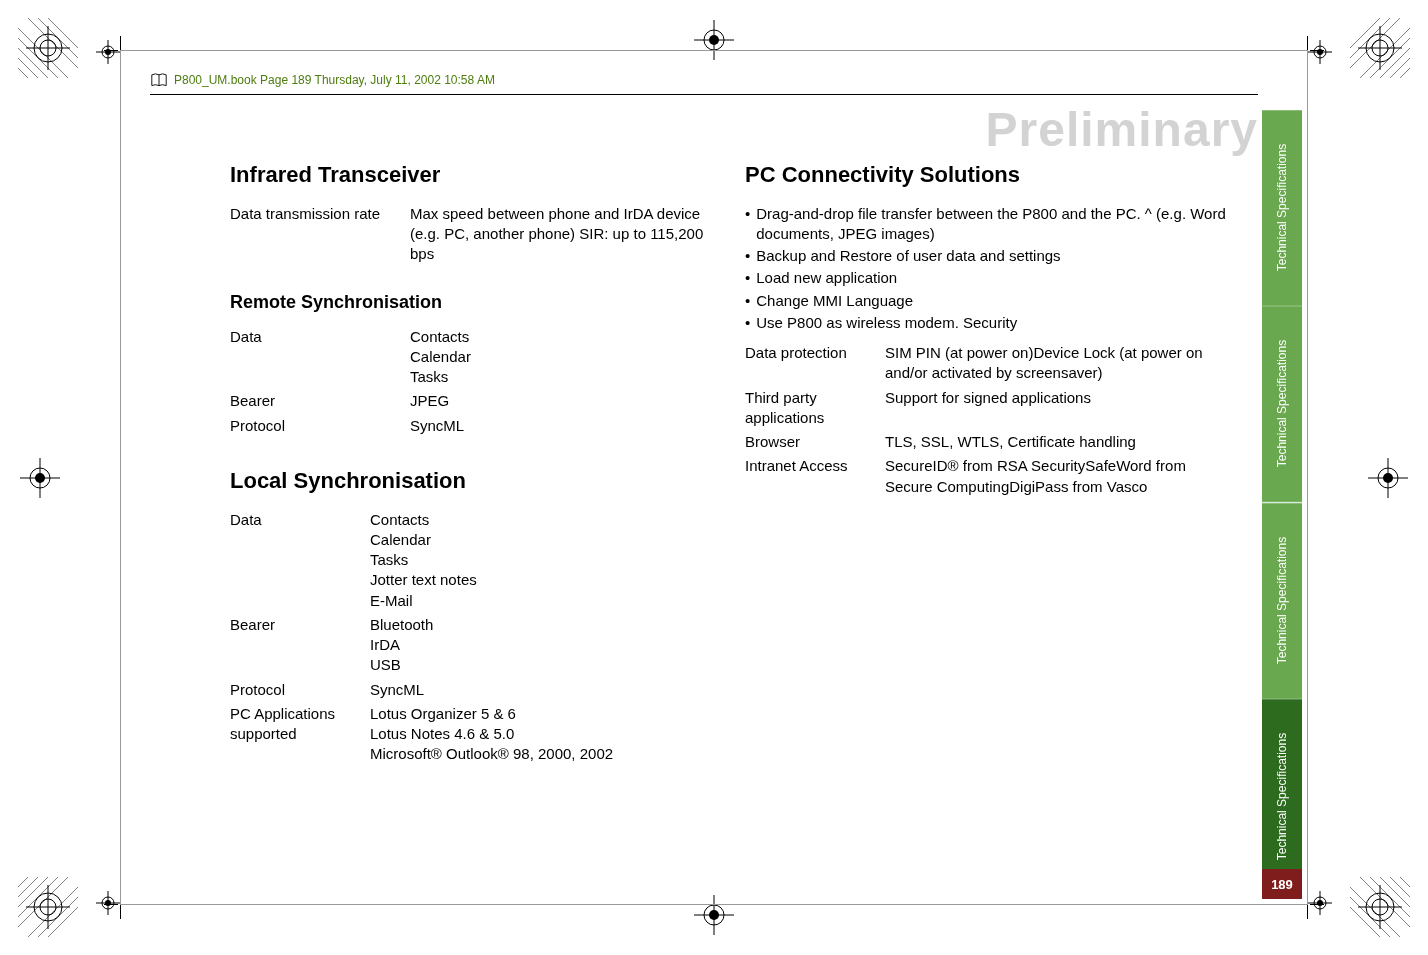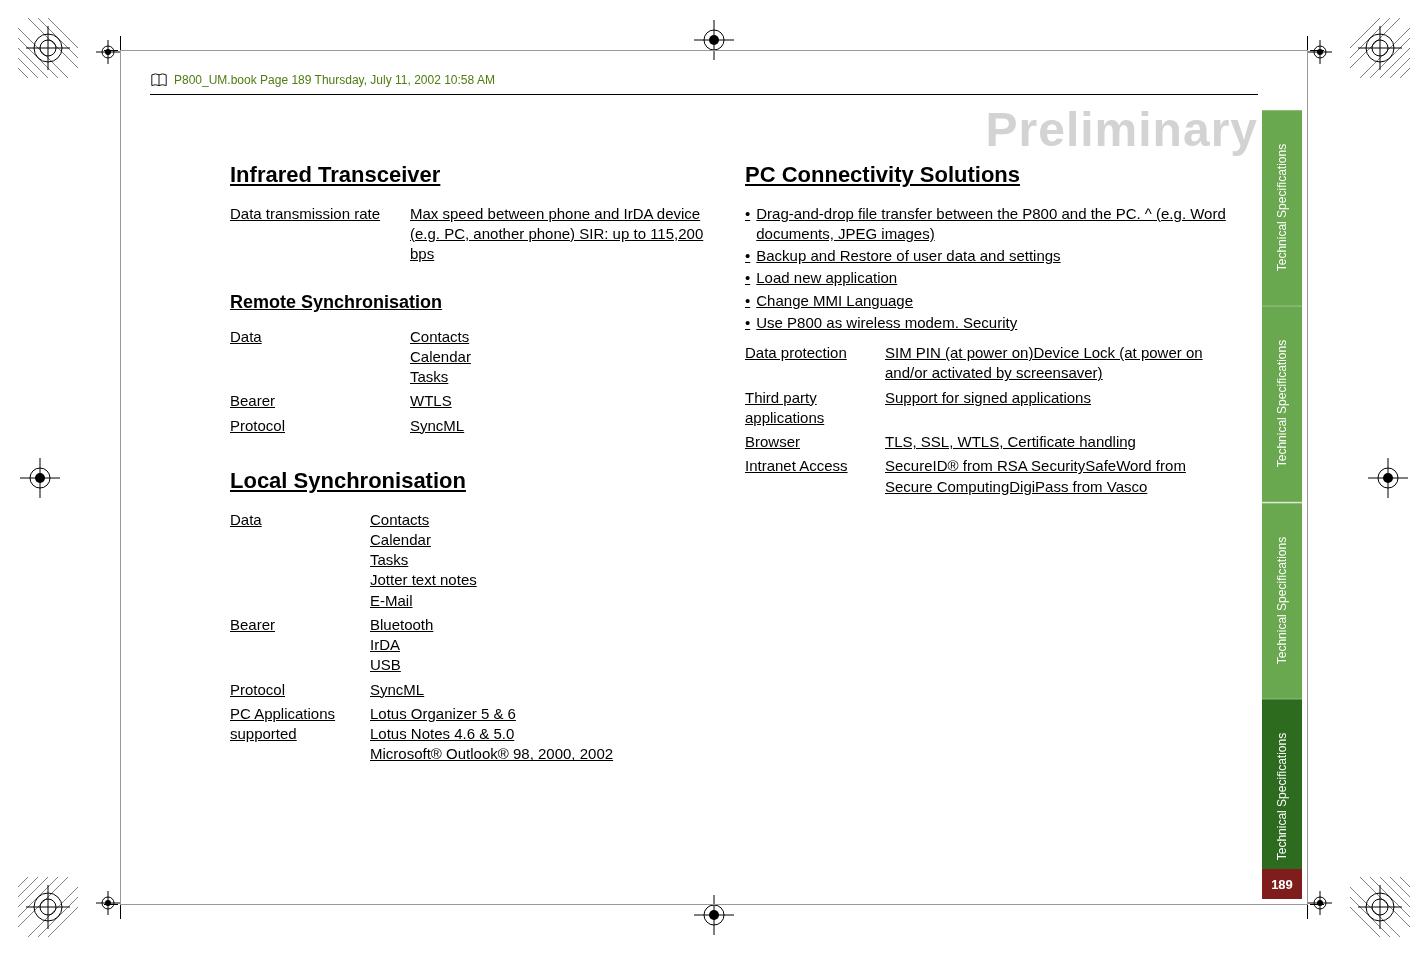--- a/index.html
+++ b/index.html
@@ -104,21 +104,20 @@
 
   
   .content {
     position: absolute;
     top: 160px;
     left: 230px;
     right: 200px;
     bottom: 90px;
     display: flex;
     gap: 32px;
-    text-decoration: underline;
   }
   .col {
     flex: 1;
     font-size: 15px;
     color: #000;
     line-height: 1.35;
   }
 
   .h2 {
     font-size: 22px;
@@ -363,21 +362,21 @@
 
     <div class="h3">Remote Synchronisation</div>
     <div class="kv-row">
       <div class="kv-key">Data</div>
       <div class="kv-val" style="white-space:pre-line">Contacts
 Calendar
 Tasks</div>
     </div>
     <div class="kv-row">
       <div class="kv-key">Bearer</div>
-      <div class="kv-val">WTLS</div>
+      <div class="kv-val">JPEG</div>
     </div>
     <div class="kv-row">
       <div class="kv-key">Protocol</div>
       <div class="kv-val">SyncML</div>
     </div>
 
     <div class="h2" style="margin-top:30px">Local Synchronisation</div>
     <div class="kv-row">
       <div class="kv-key-narrow">Data</div>
       <div class="kv-val" style="white-space:pre-line">Contacts

